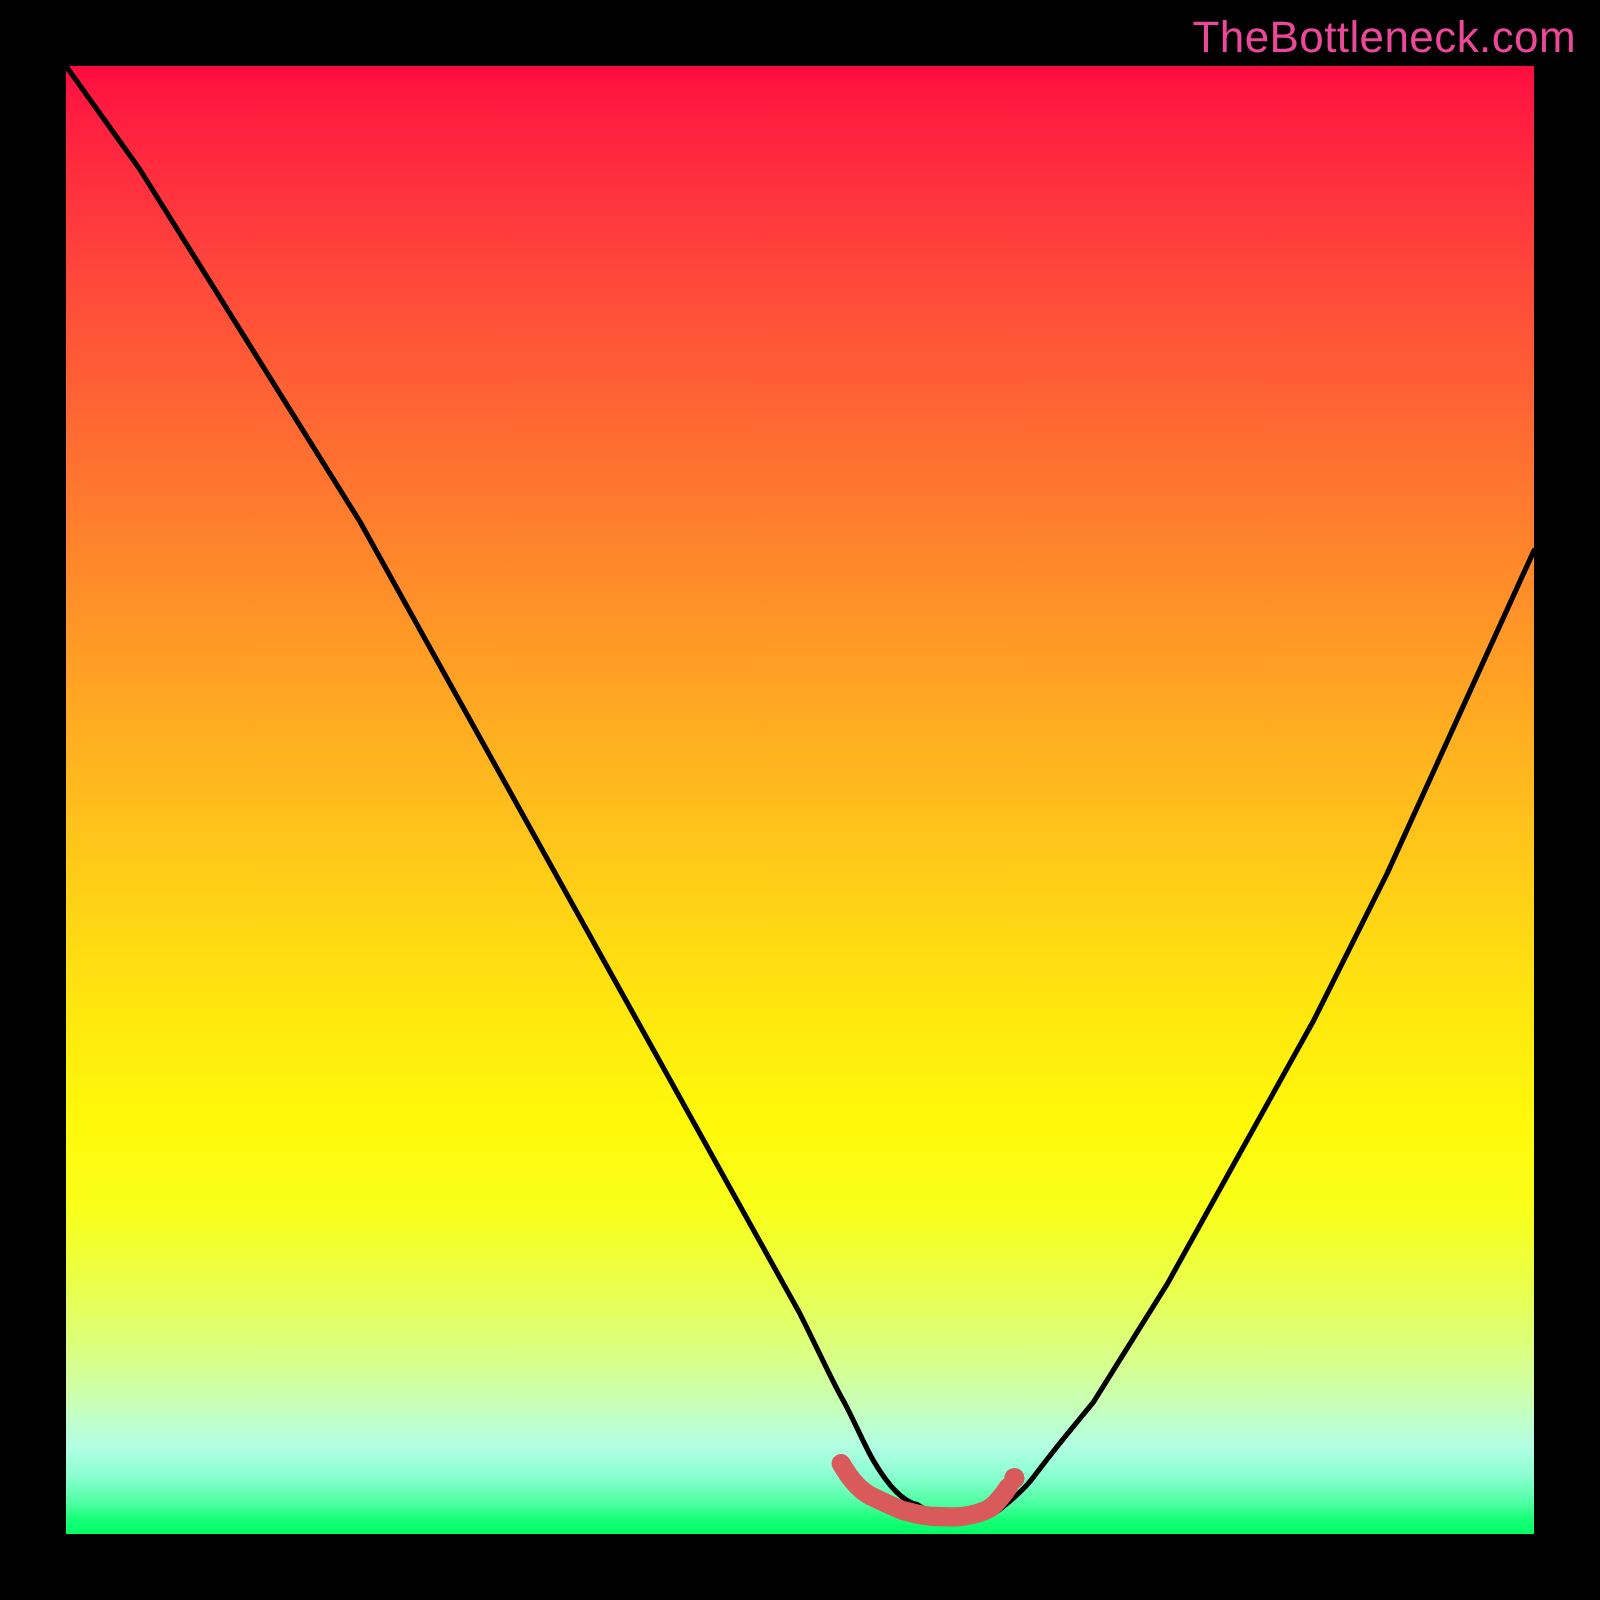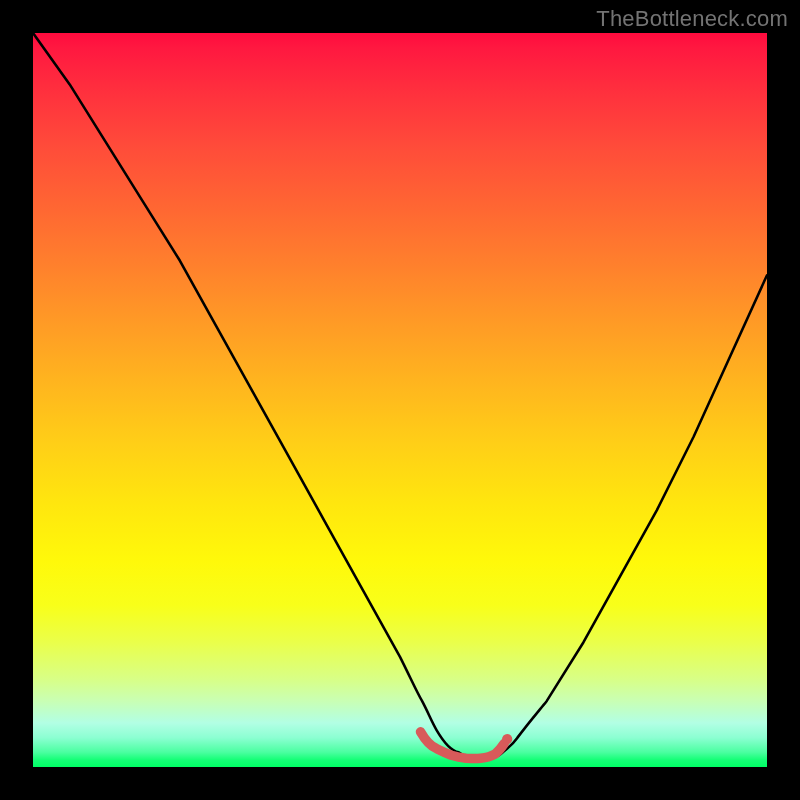--- a/index.html
+++ b/index.html
@@ -50,21 +50,21 @@
       #8cffd2 96%,
       #4affa0 98%,
       #16ff77 99%,
       #00ff66 100%
     );
   }
   .watermark {
     position: absolute;
     top: 6px;
     right: 12px;
-    color: #737373;
+    color: #ec4899;
     font-size: 22px;
     font-weight: 500;
     letter-spacing: 0.2px;
     user-select: none;
   }
   svg.curve {
     position: absolute;
     inset: 0;
   }
 </style>

